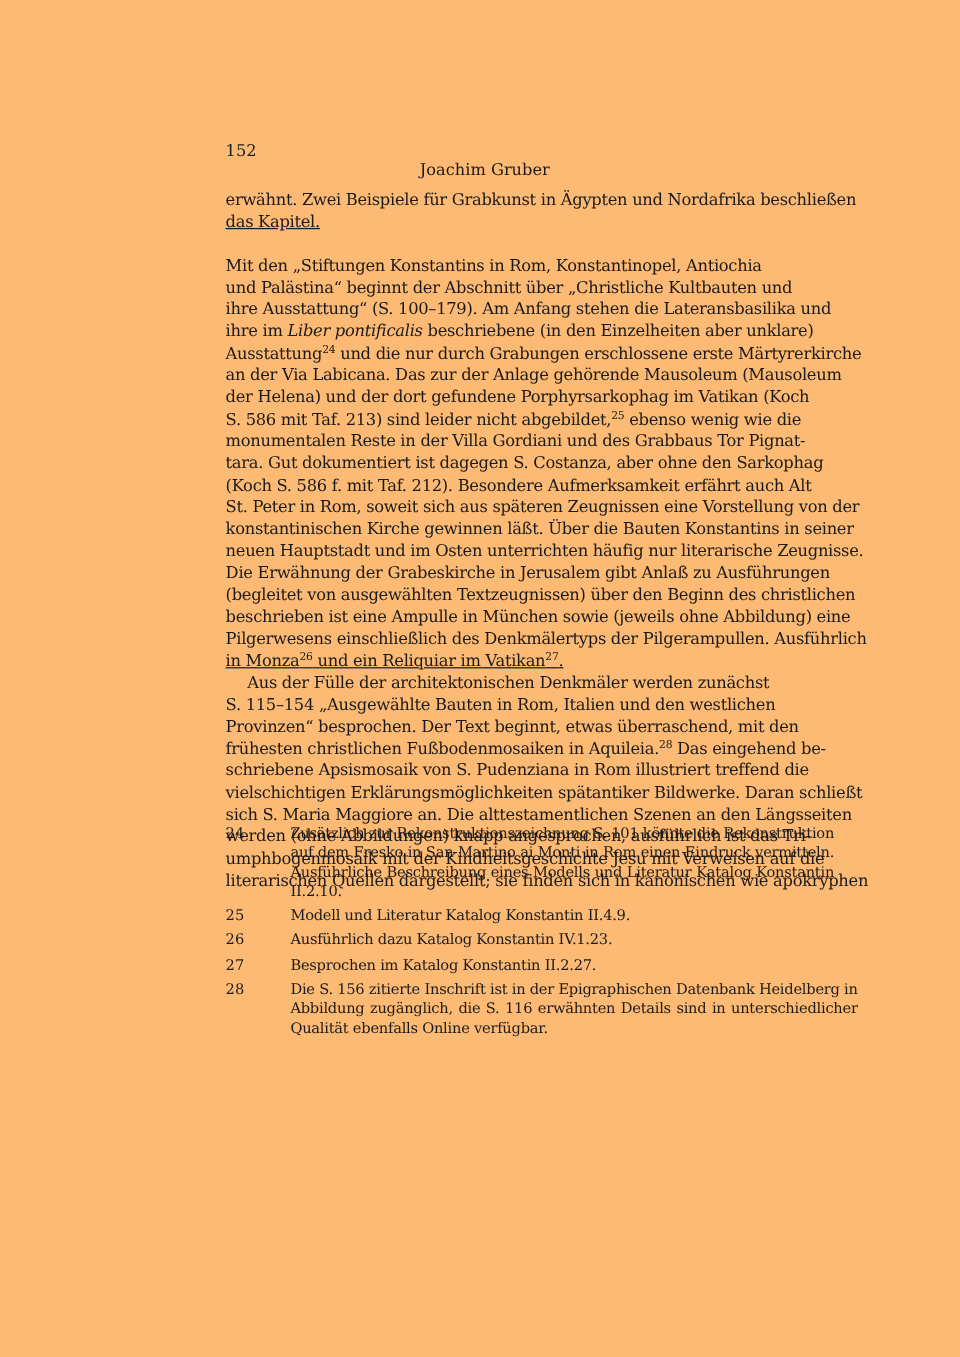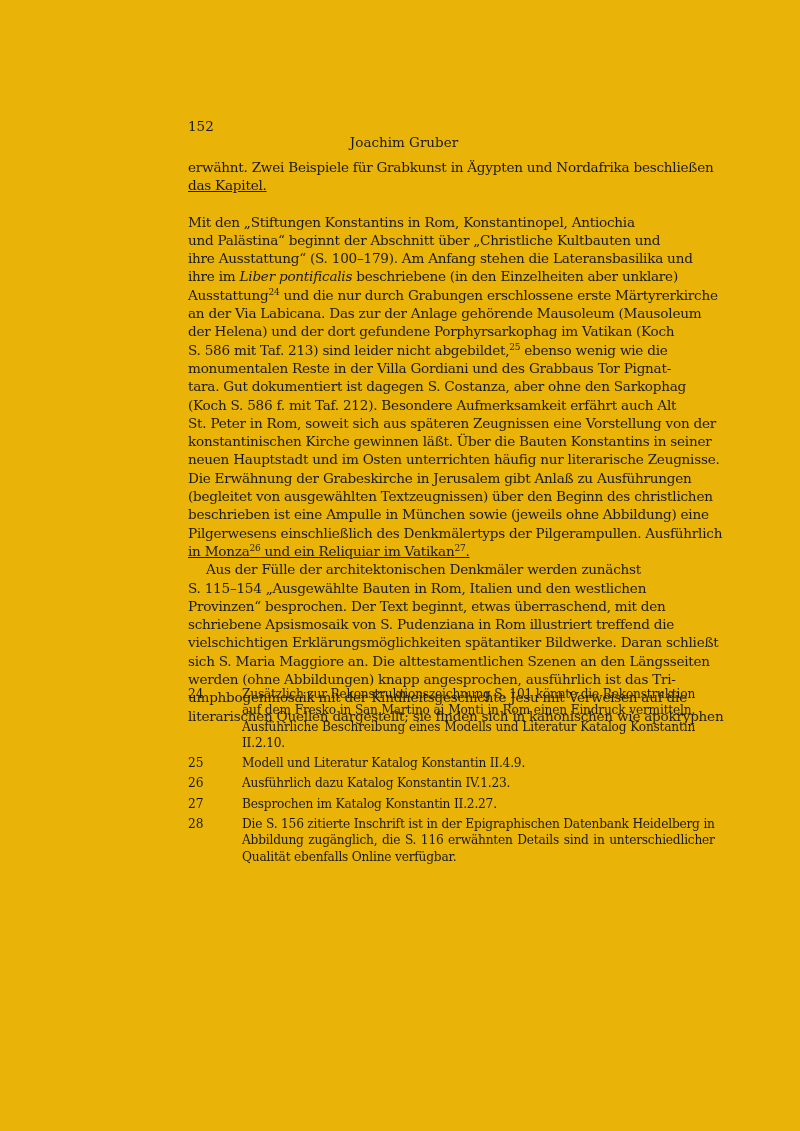--- a/index.html
+++ b/index.html
@@ -1,18 +1,18 @@
 <!DOCTYPE html>
 <html><head>
 <meta charset="utf-8">
 <style>
   html, body { margin: 0; padding: 0; background: #ffffff; }
   body { width: 800px; height: 1131px; position: relative; overflow: hidden;
          font-family: "DejaVu Serif", "Liberation Serif", serif; color: #1a1a1a; }
-  .page { position: absolute; left: 0; top: 0; width: 800px; height: 1131px; background: #eab308; }
+  .page { position: absolute; left: 0; top: 0; width: 800px; height: 1131px; background: #fdba74; }
   .header { position: absolute; top: 118px; left: 188px; width: 432px; height: 18px; font-size: 13.5px; }
   .page-number { position: absolute; left: 0; top: 0; }
   .running-head { position: absolute; left: 0; right: 0; top: 16px; text-align: center; }
   .body-text { position: absolute; left: 188px; top: 158px; width: 434px; font-size: 13.6px; }
   .line { display: block; height: 18.3px; line-height: 18.3px; white-space: nowrap;
           text-align: justify; text-align-last: justify; letter-spacing: -0.25px; }
   .line.last { text-align-last: left; text-decoration: underline; }
   .line.indent { padding-left: 18px; }
   .gap { display: block; height: 18px; }
   sup { font-size: 9px; line-height: 0; vertical-align: 5px; }
@@ -63,20 +63,21 @@
       <span class="line">(begleitet von ausgewählten Textzeugnissen) über den Beginn des christlichen</span>
       <span class="line">beschrieben ist eine Ampulle in München sowie (jeweils ohne Abbildung) eine</span>
       <span class="line">Pilgerwesens einschließlich des Denkmälertyps der Pilgerampullen. Ausführlich</span>
       <span class="line last"><span>in Monza</span><sup>26</sup><span> und ein Reliquiar im Vatikan</span><sup>27</sup><span>.</span></span>
     </div>
 
     <div>
       <span class="line indent">Aus der Fülle der architektonischen Denkmäler werden zunächst</span>
       <span class="line">S. 115–154 „Ausgewählte Bauten in Rom, Italien und den westlichen</span>
       <span class="line">Provinzen“ besprochen. Der Text beginnt, etwas überraschend, mit den</span>
+      <span class="line"><span>frühesten christlichen Fußbodenmosaiken in Aquileia.</span><sup>28</sup><span> Das eingehend be-</span></span>
       <span class="line">schriebene Apsismosaik von S. Pudenziana in Rom illustriert treffend die</span>
       <span class="line">vielschichtigen Erklärungsmöglichkeiten spätantiker Bildwerke. Daran schließt</span>
       <span class="line">sich S. Maria Maggiore an. Die alttestamentlichen Szenen an den Längsseiten</span>
       <span class="line">werden (ohne Abbildungen) knapp angesprochen, ausführlich ist das Tri-</span>
       <span class="line">umphbogenmosaik mit der Kindheitsgeschichte Jesu mit Verweisen auf die</span>
       <span class="line">literarischen Quellen dargestellt; sie finden sich in kanonischen wie apokryphen</span>
     </div>
   </div>
 
   <div class="footnotes">

